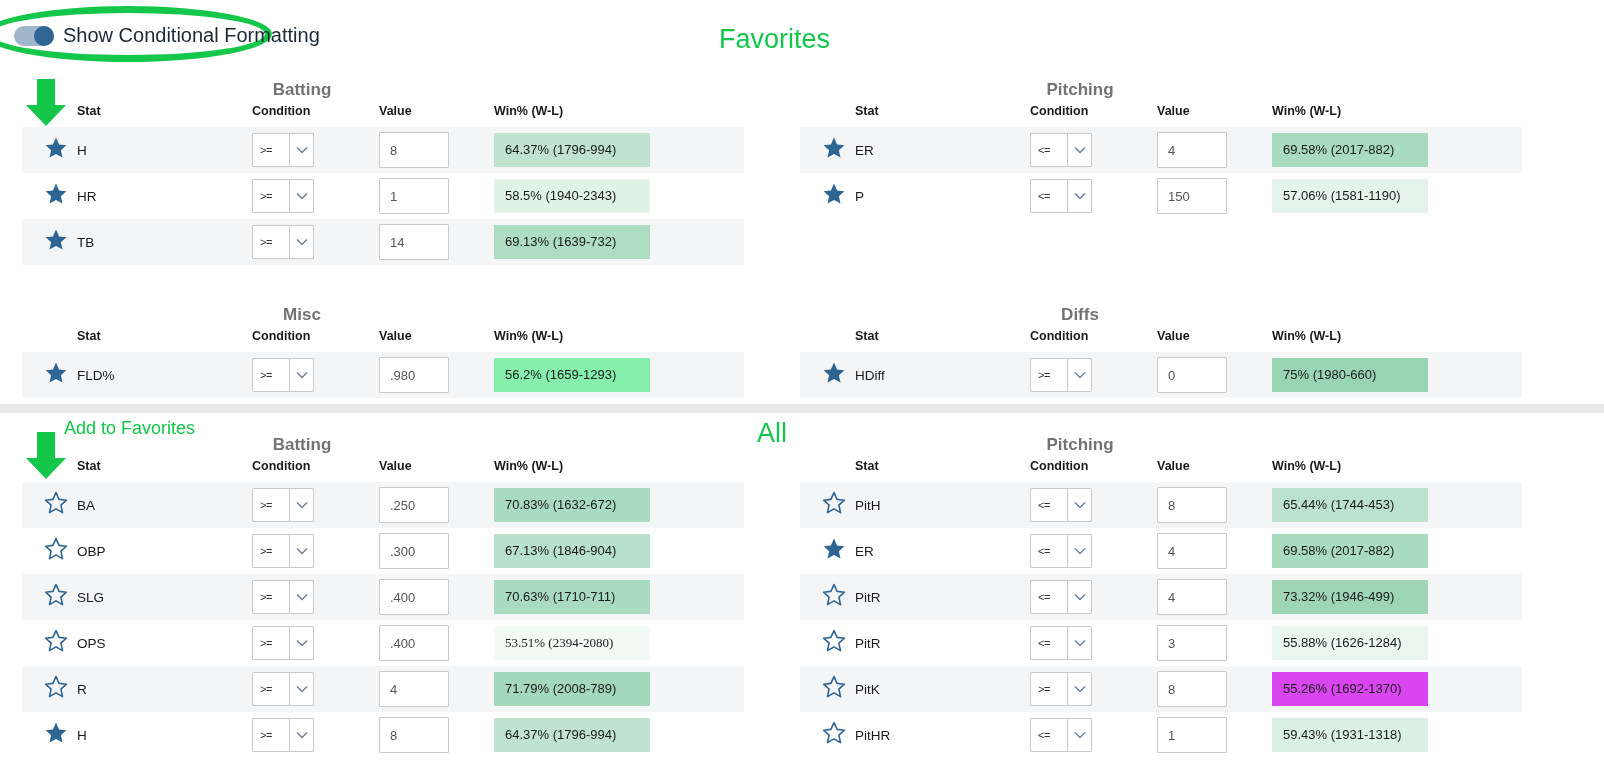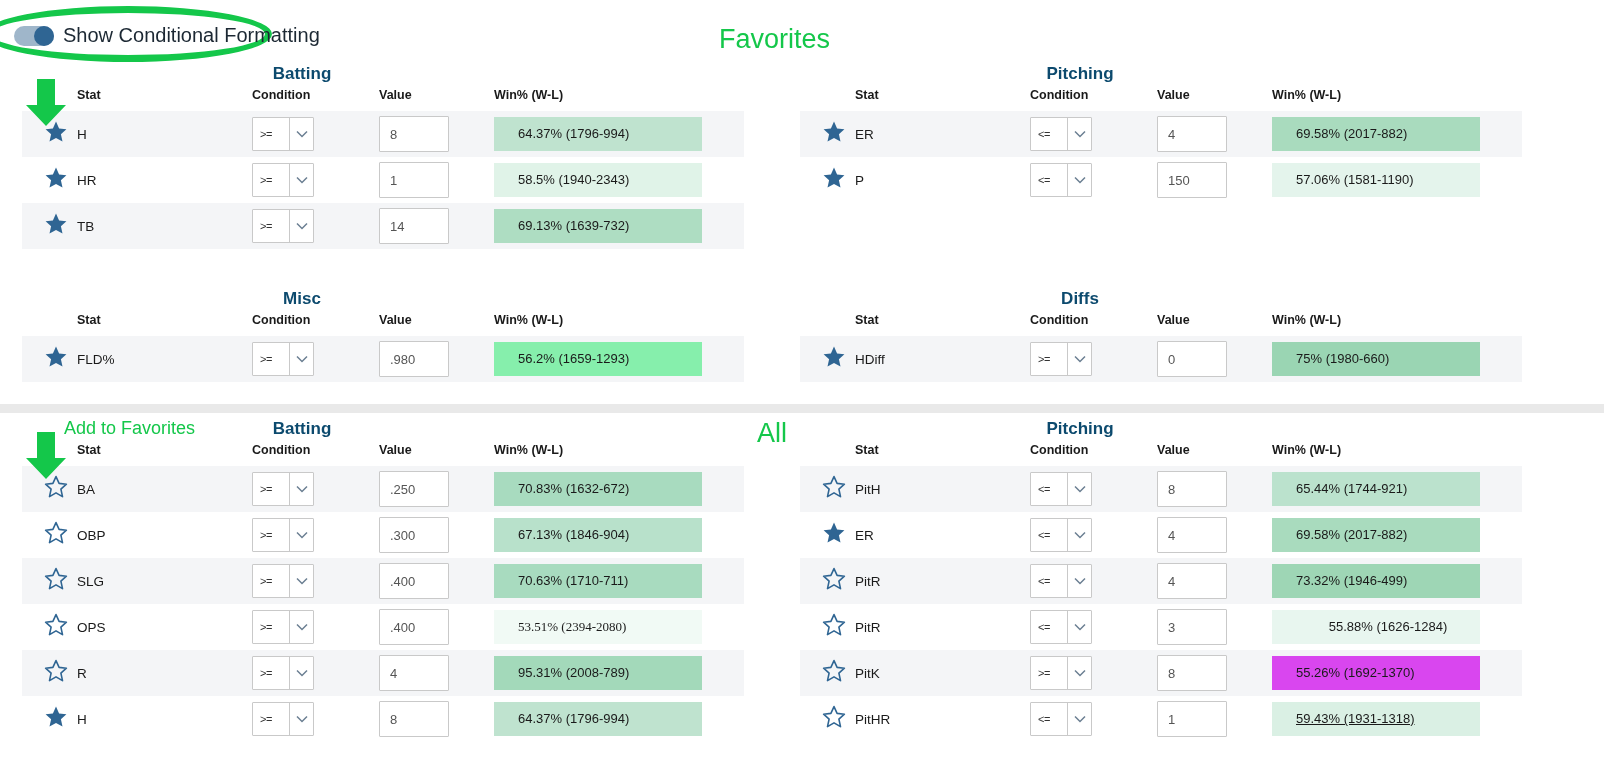--- a/index.html
+++ b/index.html
@@ -53,22 +53,22 @@
 
   
   .section-divider {
     position: absolute; left: 0; top: 404px;
     width: 1604px; height: 9px; background: #e9e9e9;
   }
 
   
   .panel { position: absolute; }
   .panel-title {
-    font-size: 17px; font-weight: bold; color: #0c4a6e;
-    text-align: center; margin: 0 0 4px 0;
+    font-size: 17px; font-weight: bold; color: #737373;
+    text-align: center; margin: 16px 0 4px 0;
     width: 560px; margin-left: 0px;
   }
   table.stat-table {
     border-collapse: collapse; table-layout: fixed;
   }
   table.stat-table th {
     font-size: 12.5px; font-weight: bold; color: #1a1a1a;
     text-align: left; padding: 0 0 9px 0; vertical-align: bottom;
   }
   table.stat-table tr.stat-row { height: 46px; }
@@ -103,22 +103,22 @@
   .cond-select .cond-arrow svg { display:block; }
 
   .value-box {
     border: 1px solid #c9c9c9; background: #fff;
     height: 36px; width: 70px; display: flex; align-items: center;
     padding-left: 10px; font-size: 13px; color: #555; border-radius: 1px;
   }
 
   .win-cell-inner {
     display: block; height: 34px; line-height: 34px;
-    padding-left: 24px; font-size: 13px; color: #1a1a1a;
-    width: 208px; white-space: nowrap;
+    padding-left: 11px; font-size: 13px; color: #1a1a1a;
+    width: 156px; white-space: nowrap;
   }
 </style>
 </head>
 <body>
 
 <div id="root">
 
   <div class="annot-oval"></div>
 
   <div class="toggle-row">
@@ -491,21 +491,21 @@
                 <span class="cond-arrow">
                   <svg width="12" height="8" viewBox="0 0 12 8">
                     <polyline points="1,1.5 6,6.5 11,1.5" fill="none" stroke="#6b7f92" stroke-width="1.5"></polyline>
                   </svg>
                 </span>
               </div></td>
             <td>
               <div class="value-box">4</div>
             </td>
             <td>
-              <span class="win-cell-inner" style="background: rgb(163, 217, 186);">95.31% (2008-789)</span>
+              <span class="win-cell-inner" style="background: rgb(163, 217, 186);">71.79% (2008-789)</span>
             </td>
           </tr>
           <tr class="stat-row even">
             <td class="star-cell"><span class="star-icon"><svg width="24" height="24" viewBox="0 0 24 24">
                   <polygon points="12,1.6 15.1,8.4 22.4,9.2 16.9,14.2 18.5,21.6 12,17.9 5.5,21.6 7.1,14.2 1.6,9.2 8.9,8.4" fill="#2f6593"></polygon>
                 </svg></span></td>
             <td><span class="stat-name">H</span></td>
             <td><div class="cond-select">
                 <span class="cond-val">&gt;=</span>
                 <span class="cond-arrow">
@@ -555,21 +555,21 @@
                 <span class="cond-arrow">
                   <svg width="12" height="8" viewBox="0 0 12 8">
                     <polyline points="1,1.5 6,6.5 11,1.5" fill="none" stroke="#6b7f92" stroke-width="1.5"></polyline>
                   </svg>
                 </span>
               </div></td>
             <td>
               <div class="value-box">8</div>
             </td>
             <td>
-              <span class="win-cell-inner" style="background: rgb(187, 226, 205);">65.44% (1744-921)</span>
+              <span class="win-cell-inner" style="background: rgb(187, 226, 205);">65.44% (1744-453)</span>
             </td>
           </tr>
           <tr class="stat-row even">
             <td class="star-cell"><span class="star-icon"><svg width="24" height="24" viewBox="0 0 24 24">
                   <polygon points="12,1.6 15.1,8.4 22.4,9.2 16.9,14.2 18.5,21.6 12,17.9 5.5,21.6 7.1,14.2 1.6,9.2 8.9,8.4" fill="#2f6593"></polygon>
                 </svg></span></td>
             <td><span class="stat-name">ER</span></td>
             <td><div class="cond-select">
                 <span class="cond-val">&lt;=</span>
                 <span class="cond-arrow">
@@ -615,21 +615,21 @@
                 <span class="cond-arrow">
                   <svg width="12" height="8" viewBox="0 0 12 8">
                     <polyline points="1,1.5 6,6.5 11,1.5" fill="none" stroke="#6b7f92" stroke-width="1.5"></polyline>
                   </svg>
                 </span>
               </div></td>
             <td>
               <div class="value-box">3</div>
             </td>
             <td>
-              <span class="win-cell-inner" style="background: rgb(232, 246, 239); text-align: center;">55.88% (1626-1284)</span>
+              <span class="win-cell-inner" style="background: rgb(232, 246, 239);">55.88% (1626-1284)</span>
             </td>
           </tr>
           <tr class="stat-row odd">
             <td class="star-cell"><span class="star-icon"><svg width="24" height="24" viewBox="0 0 24 24">
                   <polygon points="12,1.6 15.1,8.4 22.4,9.2 16.9,14.2 18.5,21.6 12,17.9 5.5,21.6 7.1,14.2 1.6,9.2 8.9,8.4" fill="none" stroke="#2f6593" stroke-width="1.6" stroke-linejoin="round"></polygon>
                 </svg></span></td>
             <td><span class="stat-name">PitK</span></td>
             <td><div class="cond-select">
                 <span class="cond-val">&gt;=</span>
                 <span class="cond-arrow">
@@ -655,20 +655,20 @@
                 <span class="cond-arrow">
                   <svg width="12" height="8" viewBox="0 0 12 8">
                     <polyline points="1,1.5 6,6.5 11,1.5" fill="none" stroke="#6b7f92" stroke-width="1.5"></polyline>
                   </svg>
                 </span>
               </div></td>
             <td>
               <div class="value-box">1</div>
             </td>
             <td>
-              <span class="win-cell-inner" style="background: rgb(218, 240, 228); text-decoration: underline;">59.43% (1931-1318)</span>
+              <span class="win-cell-inner" style="background: rgb(218, 240, 228);">59.43% (1931-1318)</span>
             </td>
           </tr>
         </tbody>
     </table>
   </div>
 
 </div>
 
 </body></html>

